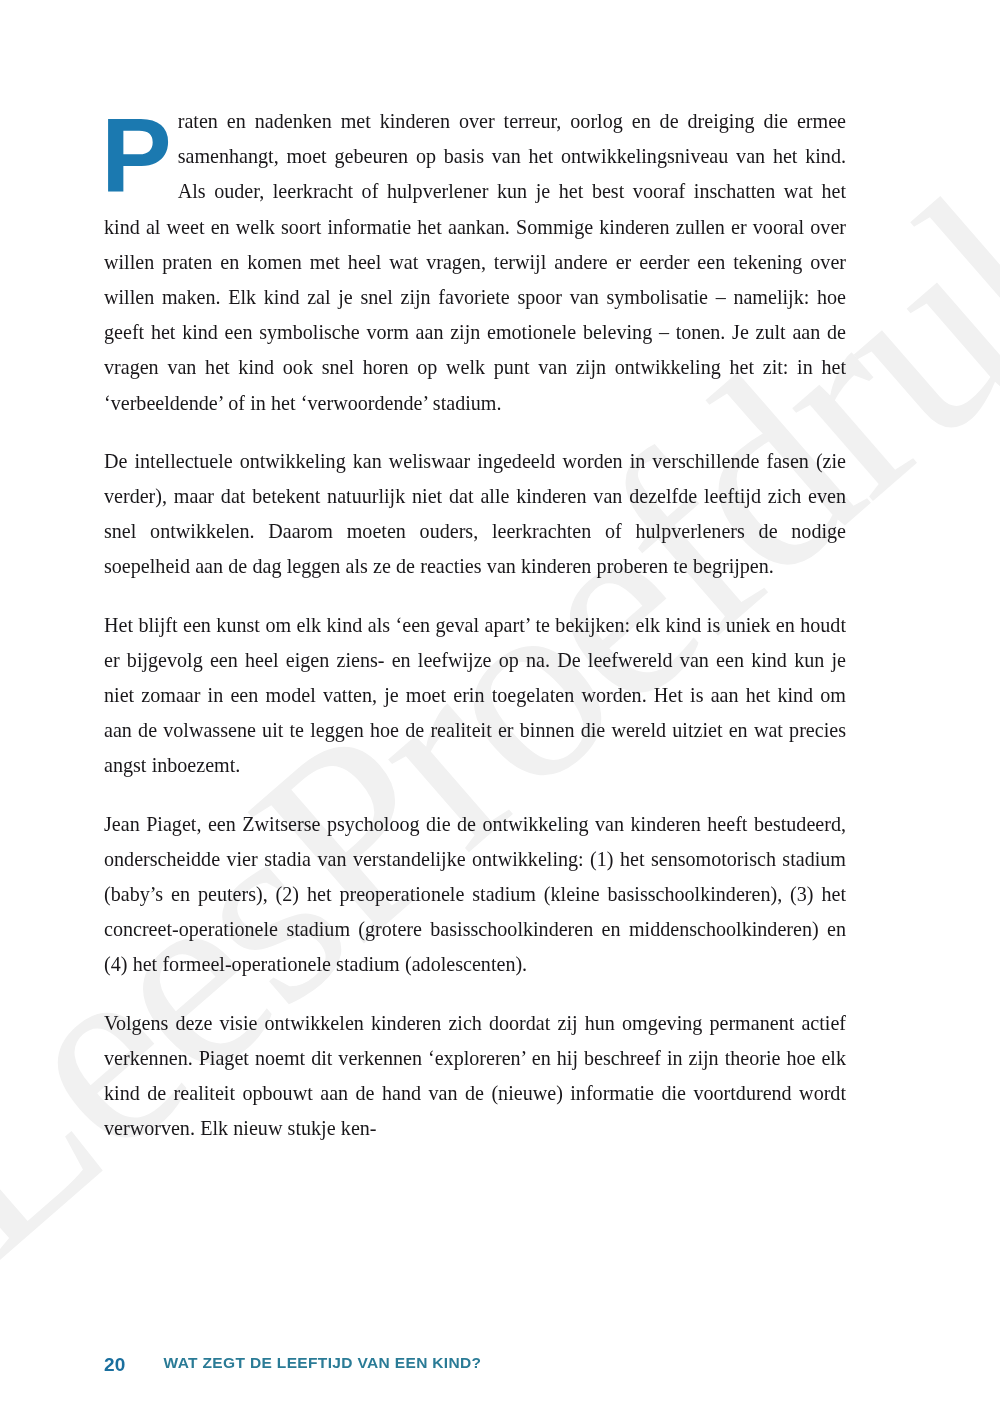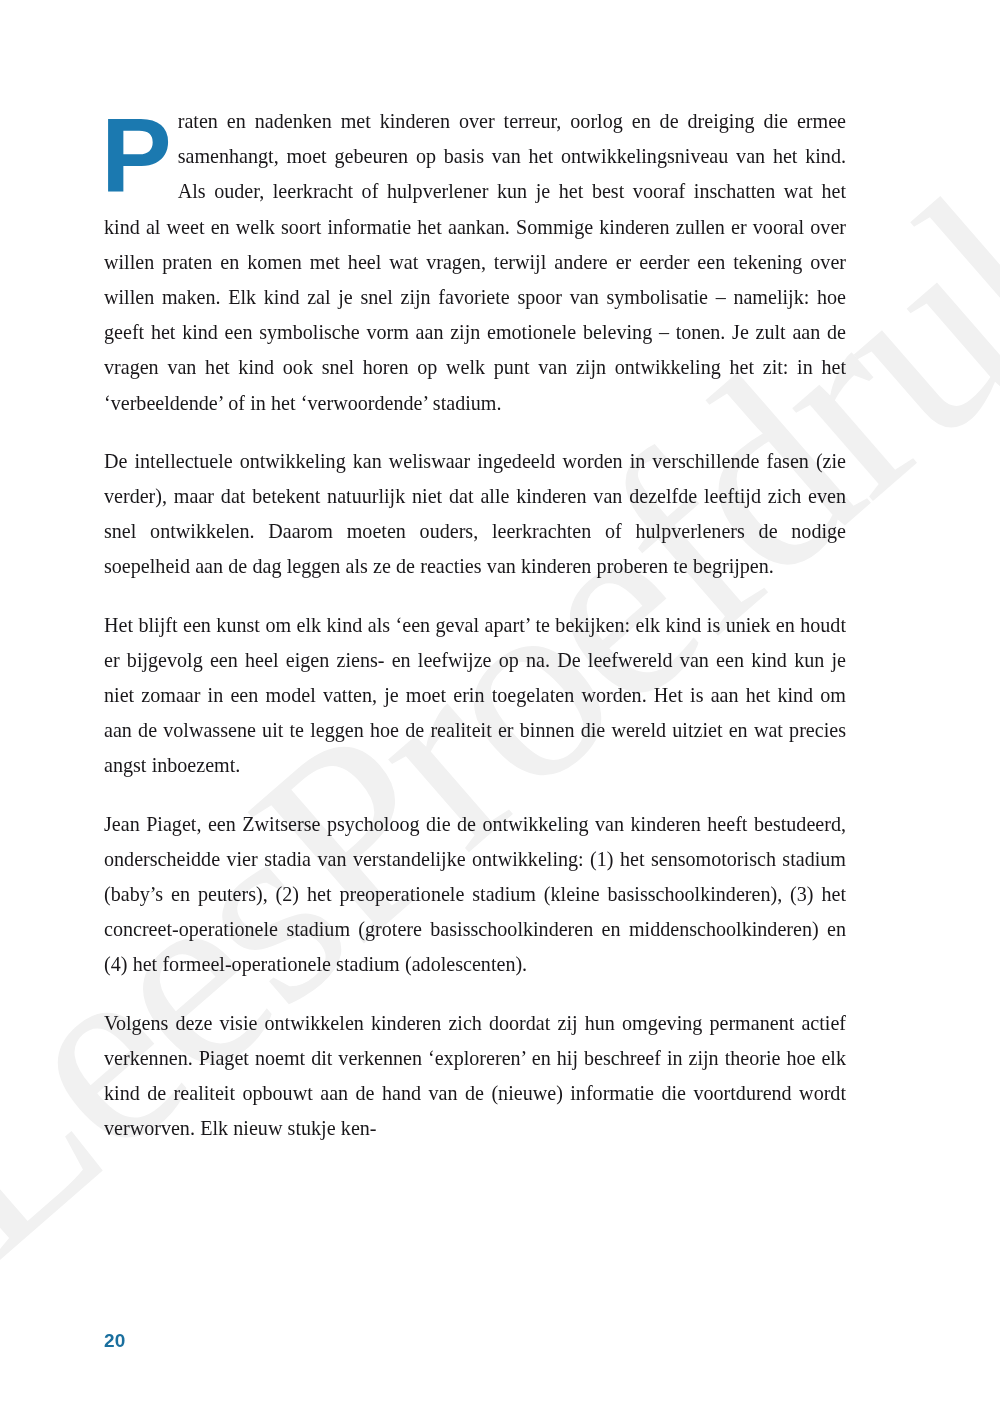--- a/index.html
+++ b/index.html
@@ -76,21 +76,21 @@
     line-height: 84px;
     margin: 9px 7px 0 -3px;
     padding: 0;
     letter-spacing: -1px;
   }
 
   
   .footer {
     position: absolute;
     left: 104px;
-    bottom: 60px;
+    bottom: 36px;
     display: flex;
     align-items: flex-start;
     z-index: 2;
   }
   .footer-page-number {
     font-family: "Liberation Sans", "DejaVu Sans", sans-serif;
     font-weight: 700;
     font-size: 19px;
     color: #1a6f9e;
     letter-spacing: 0.2px;
@@ -122,15 +122,16 @@
     <p class="para"><span>Het blijft een kunst om elk kind als ‘een geval apart’ te bekijken: elk kind is uniek en houdt er bijgevolg een heel eigen ziens- en leefwijze op na. De leefwereld van een kind kun je niet zomaar in een model vatten, je moet erin toegelaten worden. Het is aan het kind om aan de volwassene uit te leggen hoe de realiteit er binnen die wereld uitziet en wat precies angst inboezemt.</span></p>
 
     <p class="para"><span>Jean Piaget, een Zwitserse psycholoog die de ontwikkeling van kinderen heeft bestudeerd, onderscheidde vier stadia van verstandelijke ontwikkeling: (1) het sensomotorisch stadium (baby’s en peuters), (2) het preoperationele stadium (kleine basisschoolkinderen), (3) het concreet-operationele stadium (grotere basisschoolkinderen en middenschoolkinderen) en (4) het formeel-operationele stadium (adolescenten).</span></p>
 
     <p class="para"><span>Volgens deze visie ontwikkelen kinderen zich doordat zij hun omgeving permanent actief verkennen. Piaget noemt dit verkennen ‘exploreren’ en hij beschreef in zijn theorie hoe elk kind de realiteit opbouwt aan de hand van de (nieuwe) informatie die voortdurend wordt verworven. Elk nieuw stukje ken-</span></p>
 
   </div>
 
   <div class="footer">
     <span class="footer-page-number">20</span>
+    <span class="footer-chapter-title">WAT ZEGT DE LEEFTIJD VAN EEN KIND?</span>
   </div>
 
 </div>
 
 </body></html>

